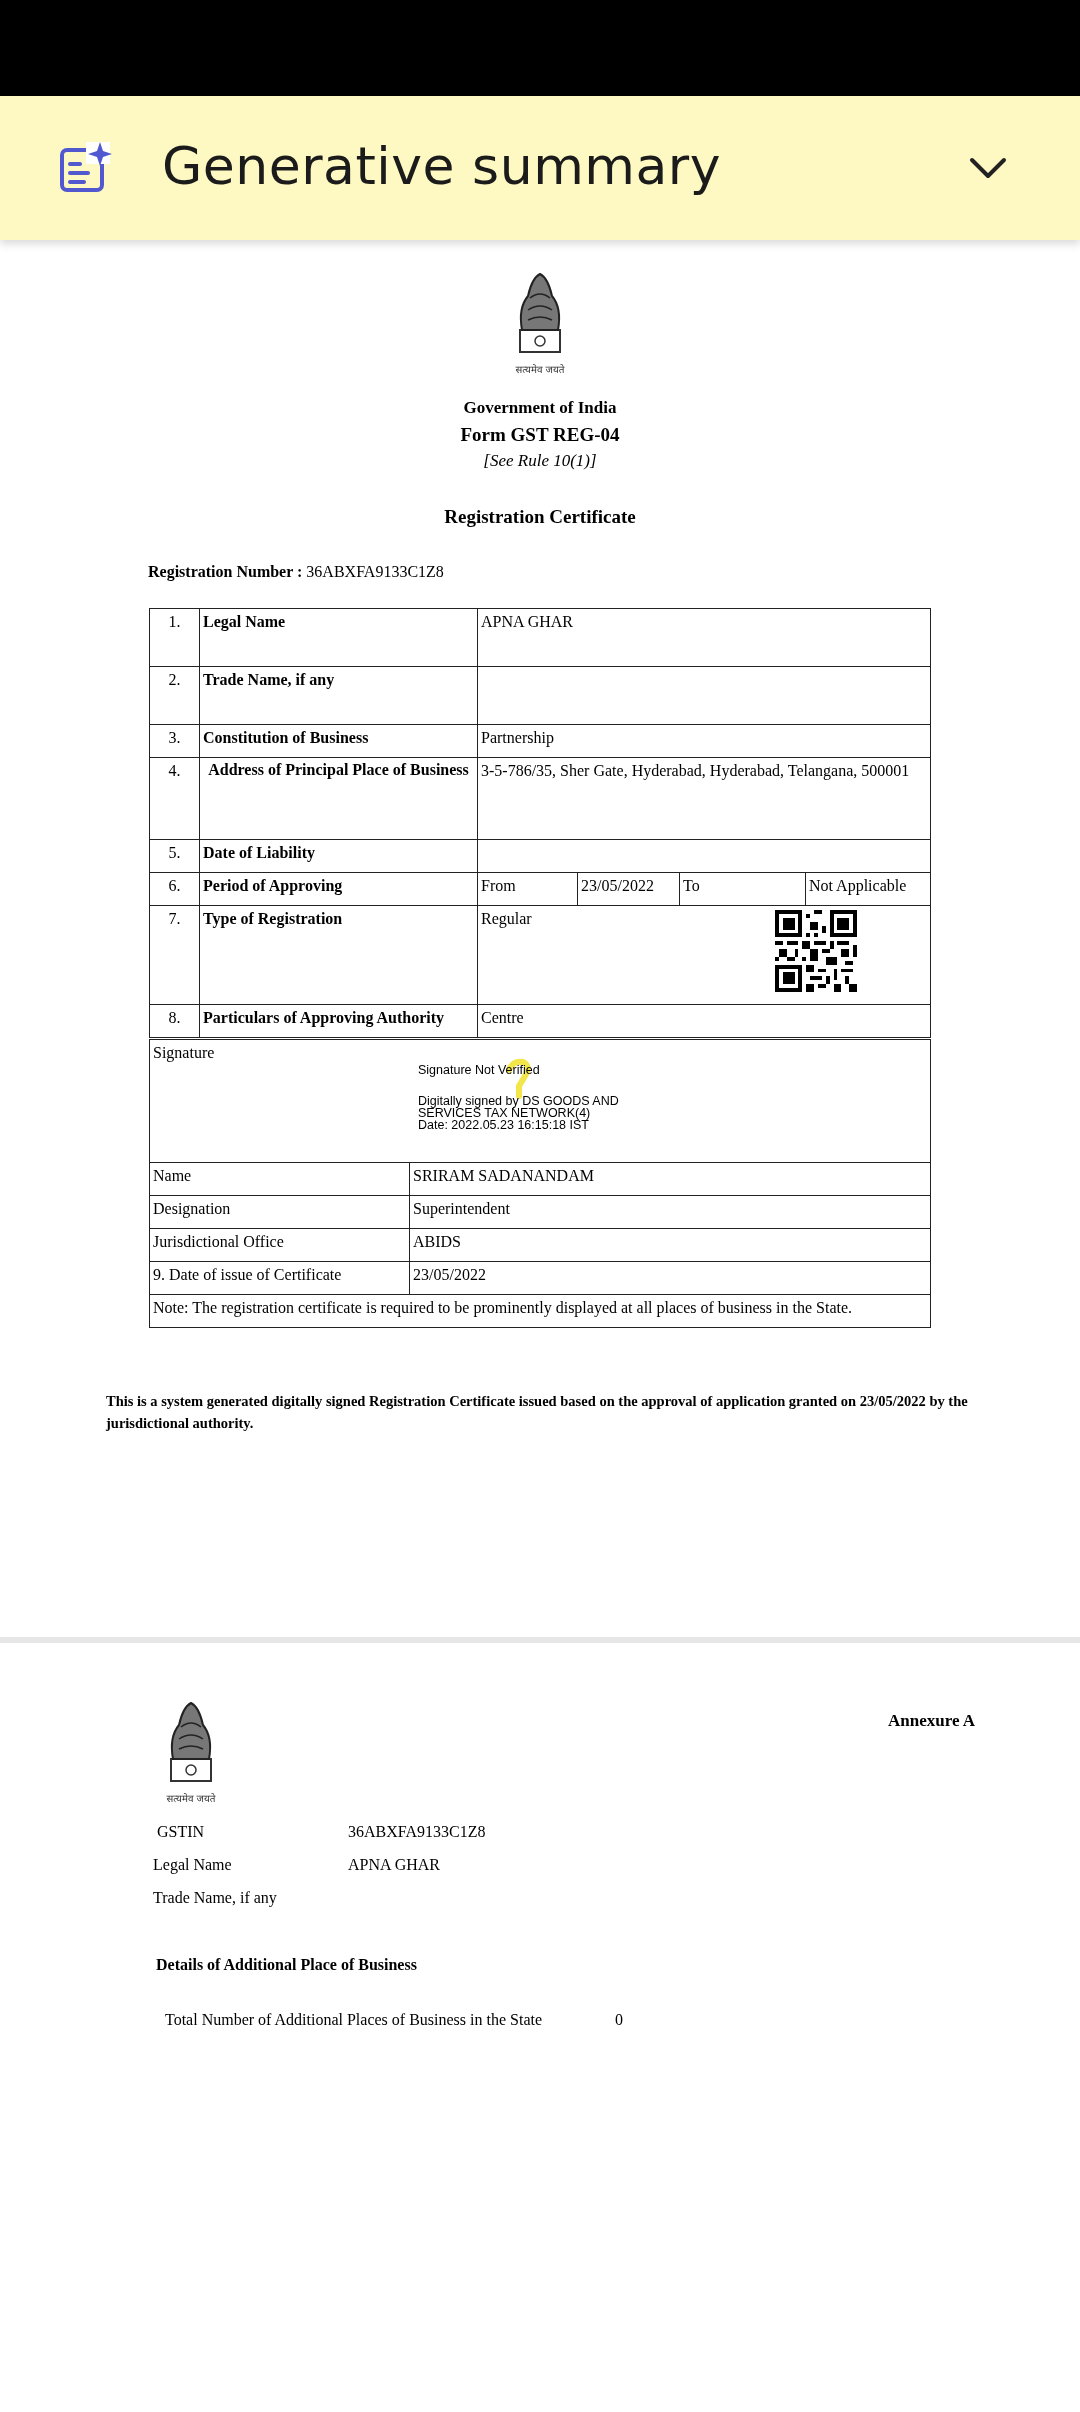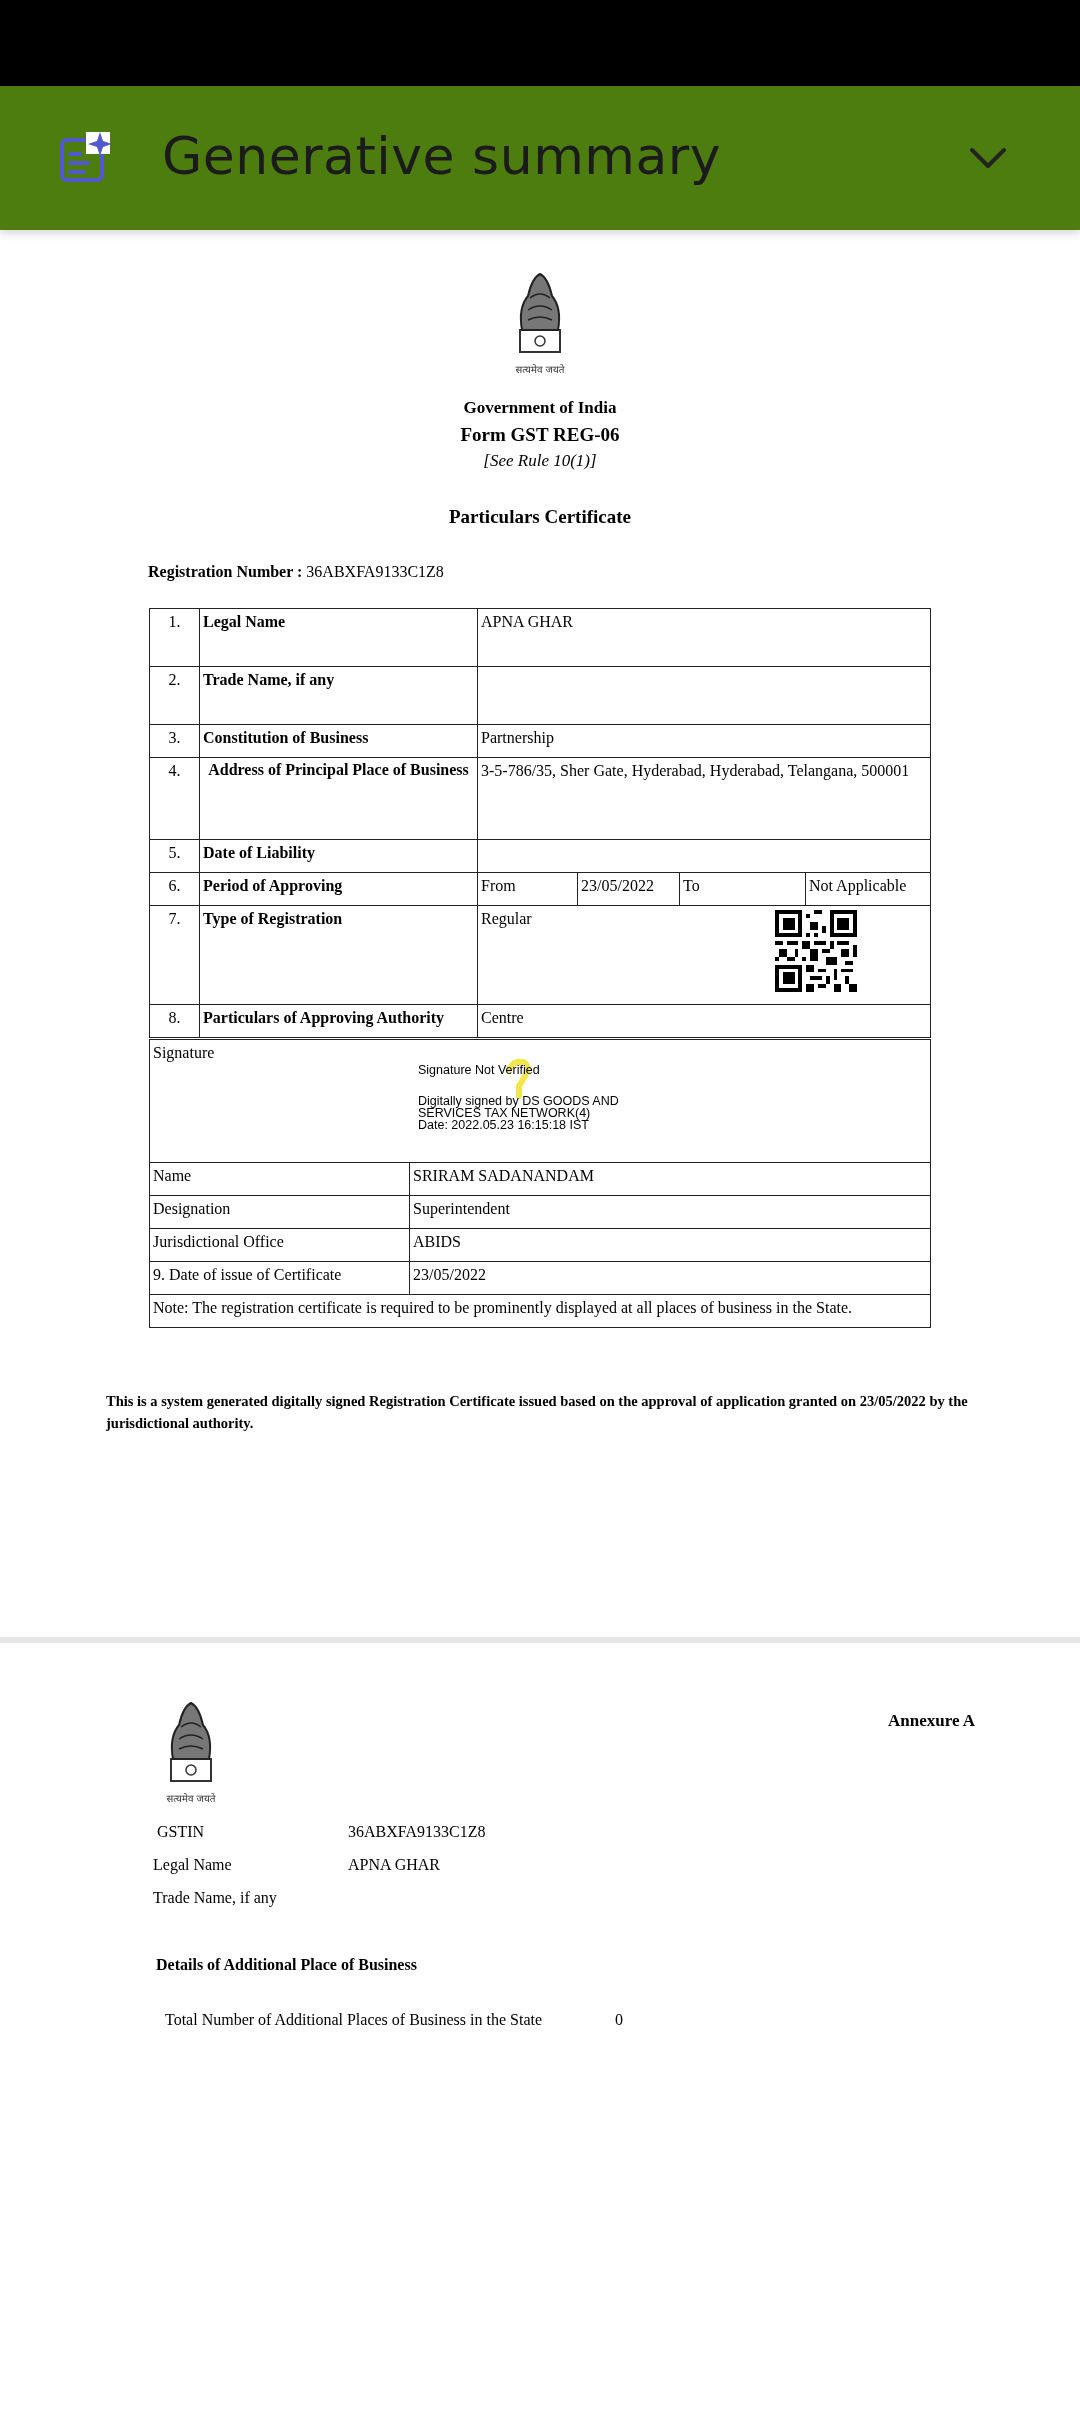--- a/index.html
+++ b/index.html
@@ -1,21 +1,21 @@
 <!DOCTYPE html>
 <html><head>
 <meta charset="utf-8">
 <style>
   * { box-sizing: border-box; margin: 0; padding: 0; }
   html, body { width: 1080px; height: 2412px; background: #ffffff; overflow: hidden; }
   body { position: relative; font-family: "Liberation Serif", serif; color: #000; }
 
   .status-bar { position: absolute; left: 0; top: 0; width: 1080px; height: 96px; background: #000; }
 
-  .summary-bar { position: absolute; left: 0; top: 86px; width: 1080px; height: 144px; background: #4d7c0f;
+  .summary-bar { position: absolute; left: 0; top: 96px; width: 1080px; height: 144px; background: #fef9c3;
     box-shadow: 0 4px 8px rgba(0,0,0,0.15); z-index: 2; }
   .summary-icon { position: absolute; left: 58px; top: 44px; width: 56px; height: 56px; }
   .summary-title { position: absolute; left: 162px; top: 40px; font-family: "DejaVu Sans", sans-serif;
     font-size: 52px; color: #1b1b1b; letter-spacing: 0.5px; }
   .summary-chevron { position: absolute; left: 966px; top: 52px; width: 44px; height: 40px; cursor: pointer; }
 
   .page-divider { position: absolute; left: 0; top: 1637px; width: 1080px; height: 6px; background: #e6e6e6; }
 
   .emblem { position: absolute; }
   .emblem svg { display: block; }
@@ -76,23 +76,23 @@
   <svg width="64" height="92" viewBox="0 0 64 92">
     <rect x="12" y="62" width="40" height="22" fill="#fff" stroke="#333" stroke-width="2"></rect>
     <circle cx="32" cy="73" r="5" fill="none" stroke="#333" stroke-width="1.5"></circle>
     <path d="M14 62 Q10 40 20 28 Q24 10 32 6 Q40 10 44 28 Q54 40 50 62 Z" fill="#777" stroke="#222" stroke-width="2"></path>
     <path d="M22 30 Q32 22 42 30 M20 42 Q32 34 44 42 M20 52 Q32 46 44 52" fill="none" stroke="#222" stroke-width="1.5"></path>
   </svg>
   <div class="emblem-caption">सत्यमेव जयते</div>
 </div>
 
 <div class="center-text gov">Government of India</div>
-<div class="center-text form">Form GST REG-06</div>
+<div class="center-text form">Form GST REG-04</div>
 <div class="center-text rule">[See Rule 10(1)]</div>
-<div class="center-text cert-title">Particulars Certificate</div>
+<div class="center-text cert-title">Registration Certificate</div>
 
 <div class="reg-number">
   <b>Registration Number :</b>
   <span>36ABXFA9133C1Z8</span>
 </div>
 
 <table class="tbl">
   <tbody>
       <tr style="height:58px;">
     <td class="num">1.</td>

